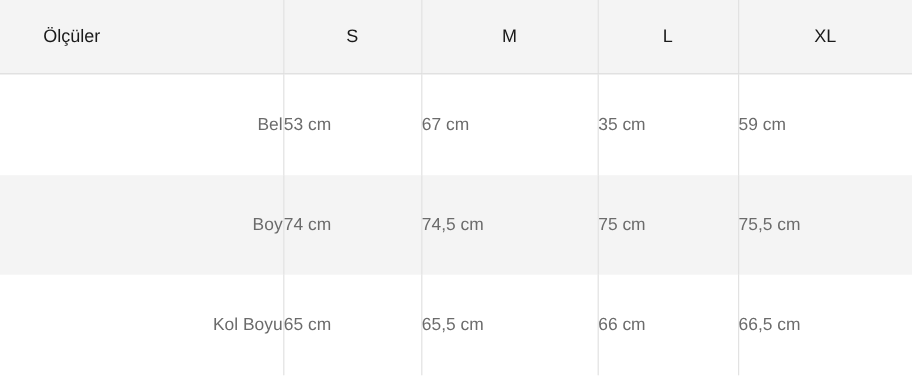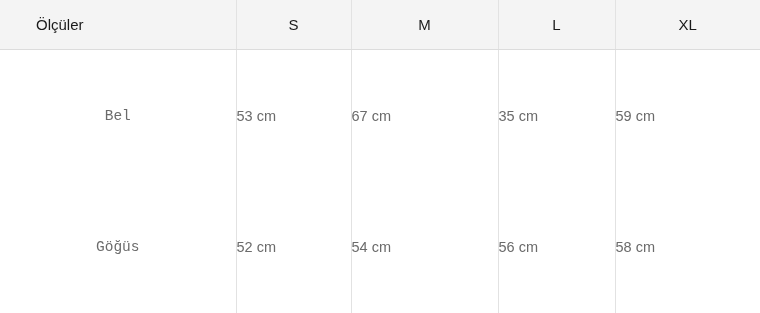--- a/index.html
+++ b/index.html
@@ -26,21 +26,21 @@
   .size-table col.c-s     { width: 115px; }
   .size-table col.c-m     { width: 147px; }
   .size-table col.c-l     { width: 117px; }
   .size-table col.c-xl    { width: 145px; }
 
   
   thead tr {
     background: #f4f4f4;
   }
   thead th {
-    height: 49px;
+    height: 61px;
     padding: 0;
     font-size: 15px;
     font-weight: 400;
     color: #1a1a1a;
     text-align: center;
     vertical-align: middle;
     border-bottom: 1px solid #dcdcdc;
     border-right: 1px solid #e2e2e2;
   }
   thead th.label-head {
@@ -62,22 +62,21 @@
     height: 52.8px;
     padding: 0;
     font-size: 14.5px;
     font-weight: 400;
     color: #6b6b6b;
     text-align: left;
     vertical-align: middle;
     border-right: 1px solid #e2e2e2;
   }
   tbody td.row-label {
-    text-align: center;
-    font-family: Liberation Mono, monospace;
+    text-align: right;
   }
   tbody td.last-col {
     border-right: none;
   }
 </style>
 </head>
 <body>
 
 <table class="size-table">
   <colgroup>
@@ -100,24 +99,31 @@
 
   <tbody>
     <tr>
       <td class="row-label">Bel</td>
       <td>53 cm</td>
       <td>67 cm</td>
       <td>35 cm</td>
       <td class="last-col">59 cm</td>
     </tr>
 
-
-    <tr>
-      <td class="row-label">Göğüs</td>
-      <td>52 cm</td>
-      <td>54 cm</td>
-      <td>56 cm</td>
-      <td class="last-col">58 cm</td>
+    <tr class="striped">
+      <td class="row-label">Boy</td>
+      <td>74 cm</td>
+      <td>74,5 cm</td>
+      <td>75 cm</td>
+      <td class="last-col">75,5 cm</td>
     </tr>
 
 
+
+    <tr>
+      <td class="row-label">Kol Boyu</td>
+      <td>65 cm</td>
+      <td>65,5 cm</td>
+      <td>66 cm</td>
+      <td class="last-col">66,5 cm</td>
+    </tr>
   </tbody>
 </table>
 
 </body></html>

